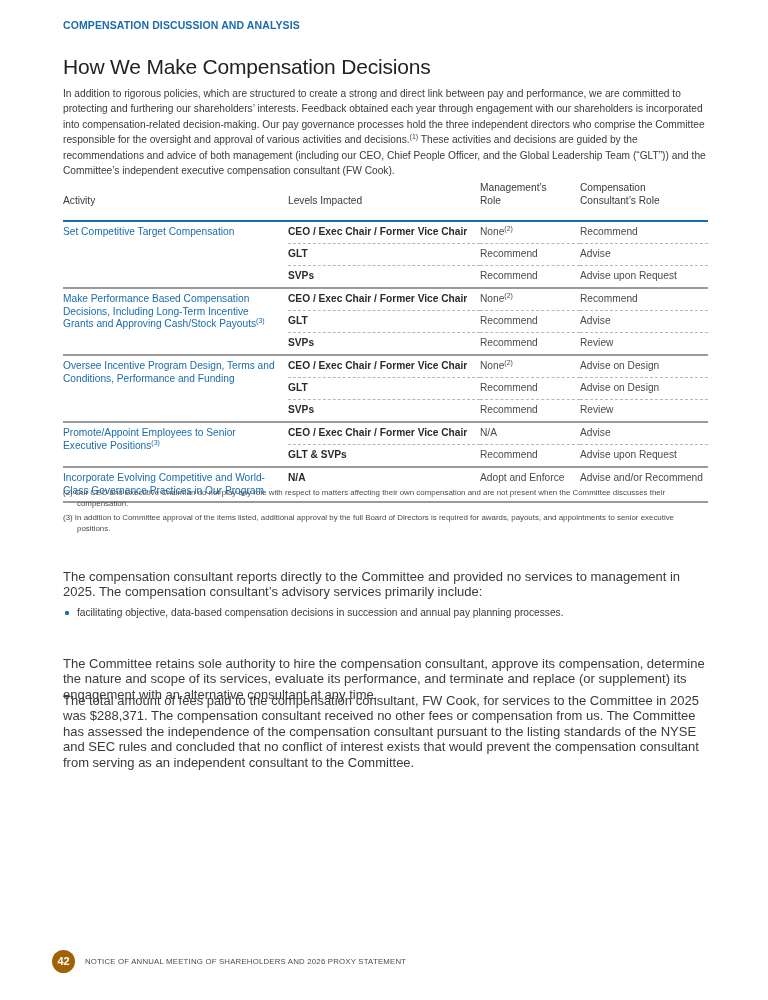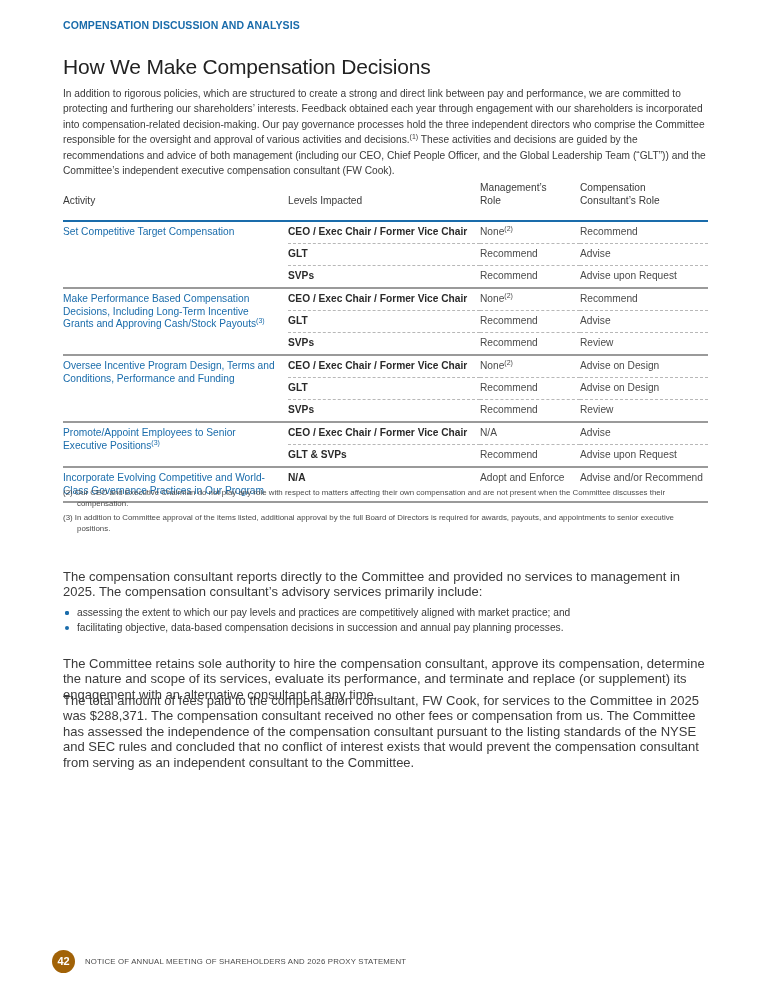--- a/index.html
+++ b/index.html
@@ -131,21 +131,20 @@
 
 <div class="footnotes" id="footnotes">
     <div class="fn"><span>(2)</span> <span>Our CEO and Executive Chairman do not play any role with respect to matters affecting their own compensation and are not present when the Committee discusses their compensation.</span></div>
     <div class="fn"><span>(3)</span> <span>In addition to Committee approval of the items listed, additional approval by the full Board of Directors is required for awards, payouts, and appointments to senior executive positions.</span></div>
   </div>
 
 <p class="body-text" style="top:569px;">The compensation consultant reports directly to the Committee and provided no services to management in 2025. The compensation consultant’s advisory services primarily include:</p>
 
 <ul class="bullets" id="bullets">
     <li><span class="bullet-dot"></span></li>
-    <li><span class="bullet-dot"></span><span>assessing the extent to which our pay levels and practices are competitively aligned with market practice; and</span></li>
     <li><span class="bullet-dot"></span><span>facilitating objective, data-based compensation decisions in succession and annual pay planning processes.</span></li>
   </ul>
 
 <p class="body-text" style="top:656px;">The Committee retains sole authority to hire the compensation consultant, approve its compensation, determine the nature and scope of its services, evaluate its performance, and terminate and replace (or supplement) its engagement with an alternative consultant at any time.</p>
 <p class="body-text" style="top:693px;">The total amount of fees paid to the compensation consultant, FW Cook, for services to the Committee in 2025 was $288,371. The compensation consultant received no other fees or compensation from us. The Committee has assessed the independence of the compensation consultant pursuant to the listing standards of the NYSE and SEC rules and concluded that no conflict of interest exists that would prevent the compensation consultant from serving as an independent consultant to the Committee.</p>
 
 <div class="footer">
   <div class="page-num">42</div>
   <div class="footer-text">NOTICE OF ANNUAL MEETING OF SHAREHOLDERS AND 2026 PROXY STATEMENT</div>
 </div>

